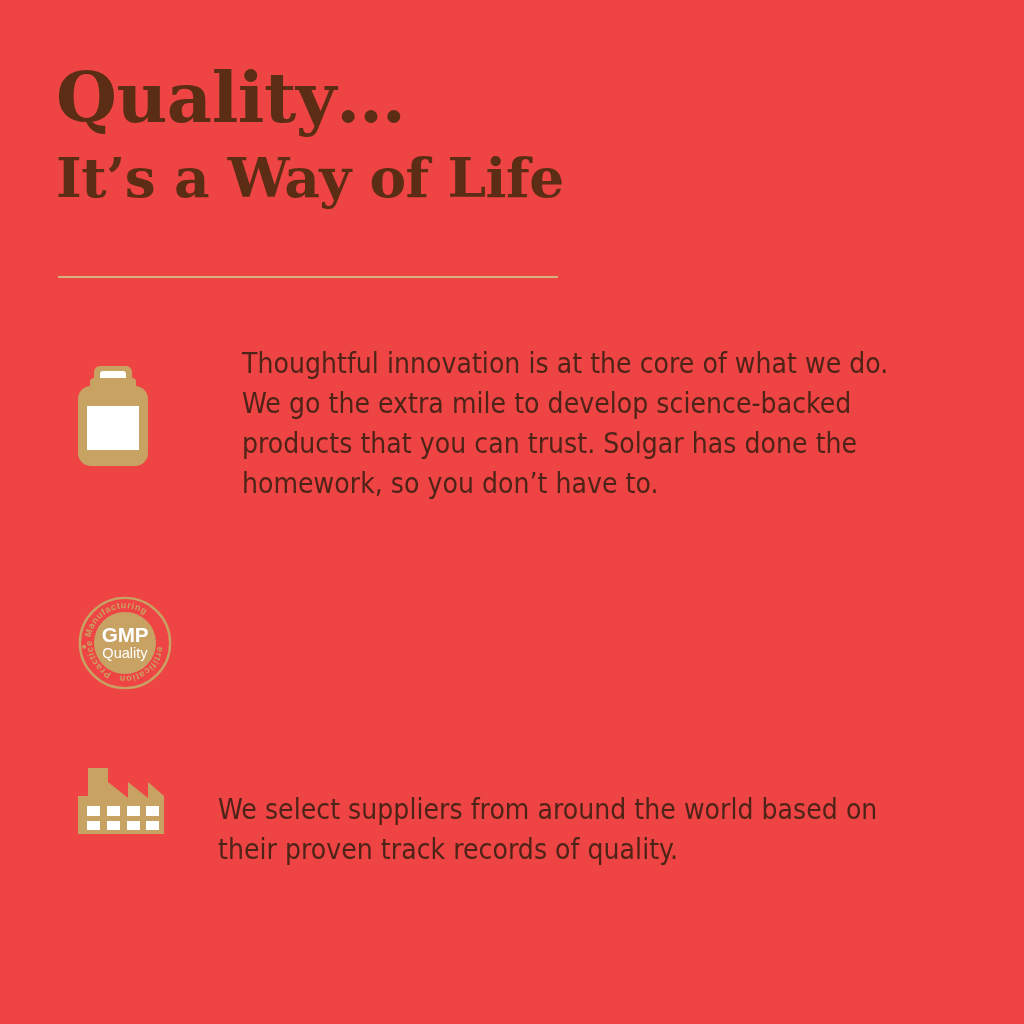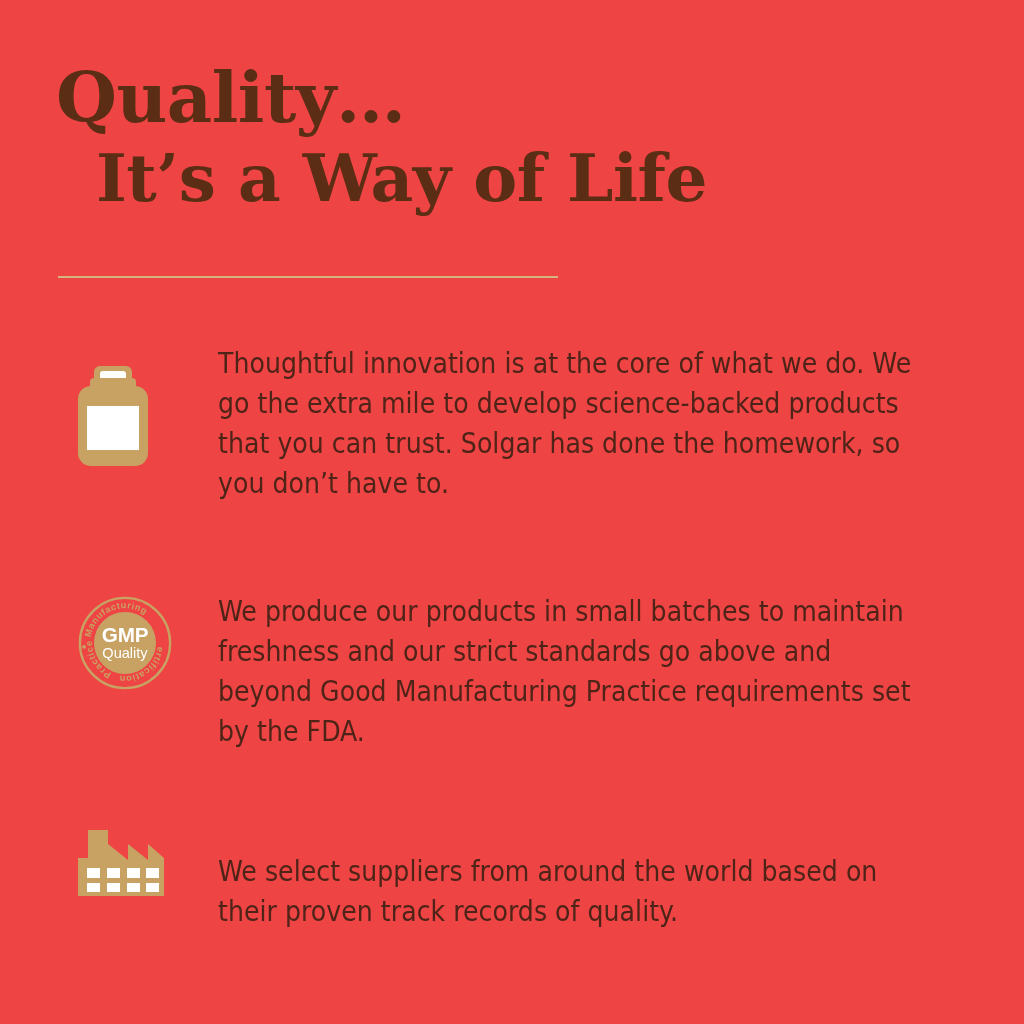--- a/index.html
+++ b/index.html
@@ -30,22 +30,21 @@
     font-weight: 700;
     font-size: 70px;
     line-height: 80px;
     letter-spacing: -0.5px;
   }
   .headline .hl-line {
     display: block;
     white-space: nowrap;
   }
   .headline .hl-line-2 {
-    font-size: 66px;
-    margin-left: 40px;
+    font-size: 55px;
   }
 
   
   .divider {
     position: absolute;
     left: 58px;
     top: 276px;
     width: 500px;
     height: 2px;
     background: #D4B47C;
@@ -56,21 +55,21 @@
     position: absolute;
     left: 0;
     top: 338px;
     width: 1024px;
   }
   .feature-row {
     position: relative;
     display: flex;
     align-items: flex-start;
   }
-  .feature-row.row-1 { margin-top: 0; }
+  .feature-row.row-1 { margin-top: 0; gap: 24px; }
   .feature-row.row-2 { margin-top: 82px; }
   .feature-row.row-3 { margin-top: 78px; }
 
   .icon-cell {
     width: 218px;
     flex: 0 0 218px;
     display: flex;
     justify-content: flex-start;
     padding-left: 78px;
     box-sizing: border-box;
@@ -151,23 +150,20 @@
           <text font-family="'Liberation Sans', sans-serif" font-size="19.5" font-weight="700" fill="#C8A263" letter-spacing="1.2">
             <textPath href="#arcBottom" startOffset="83%" text-anchor="middle">Practice</textPath>
           </text>
 
           <circle cx="13" cy="108" r="4" fill="#C8A263"></circle>
 
           <text x="100" y="98" text-anchor="middle" font-family="'Liberation Sans', sans-serif" font-size="44" font-weight="700" fill="#FFFFFF" letter-spacing="-0.5">GMP</text>
           <text x="100" y="131" text-anchor="middle" font-family="'Liberation Sans', sans-serif" font-size="31" font-weight="400" fill="#FFFFFF">Quality</text>
         </svg>
       </div>
-      <div class="text-cell">
-        <p class="feature-text">We produce our products in small batches to maintain freshness and our strict standards go above and beyond Good Manufacturing Practice requirements set by the FDA.</p>
-      </div>
     </div>
 
     <div class="feature-row row-3">
       <div class="icon-cell">
         <svg class="icon-svg" width="86" height="66" viewBox="0 0 86 66">
 
           <rect x="10" y="0" width="20" height="30" fill="#C8A263"></rect>
 
           <path d="M 0,28 L 30,28 L 30,14 L 50,30 L 50,14 L 70,30 L 70,14 L 86,28 L 86,66 L 0,66 Z" fill="#C8A263"></path>
 

